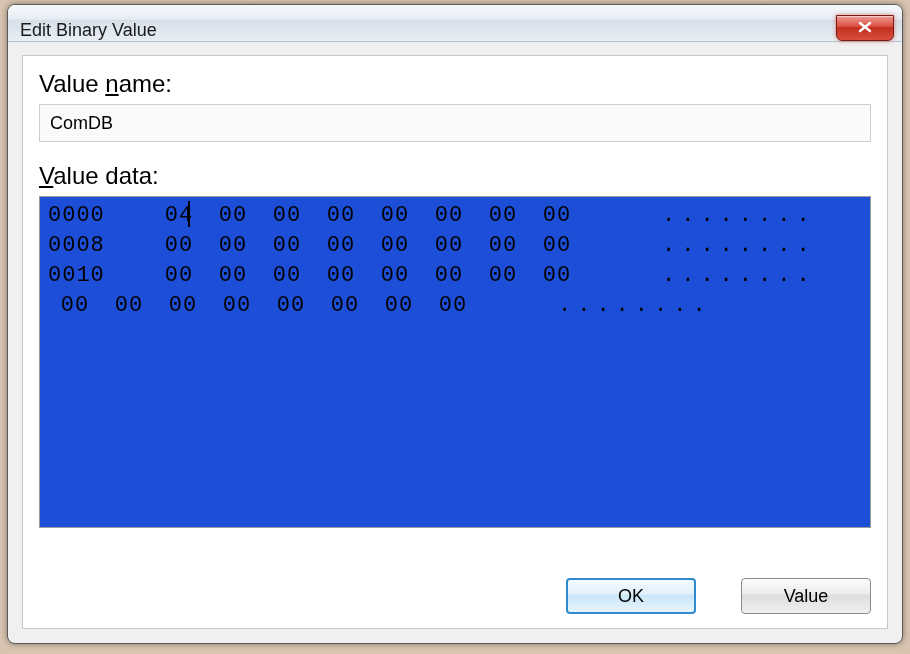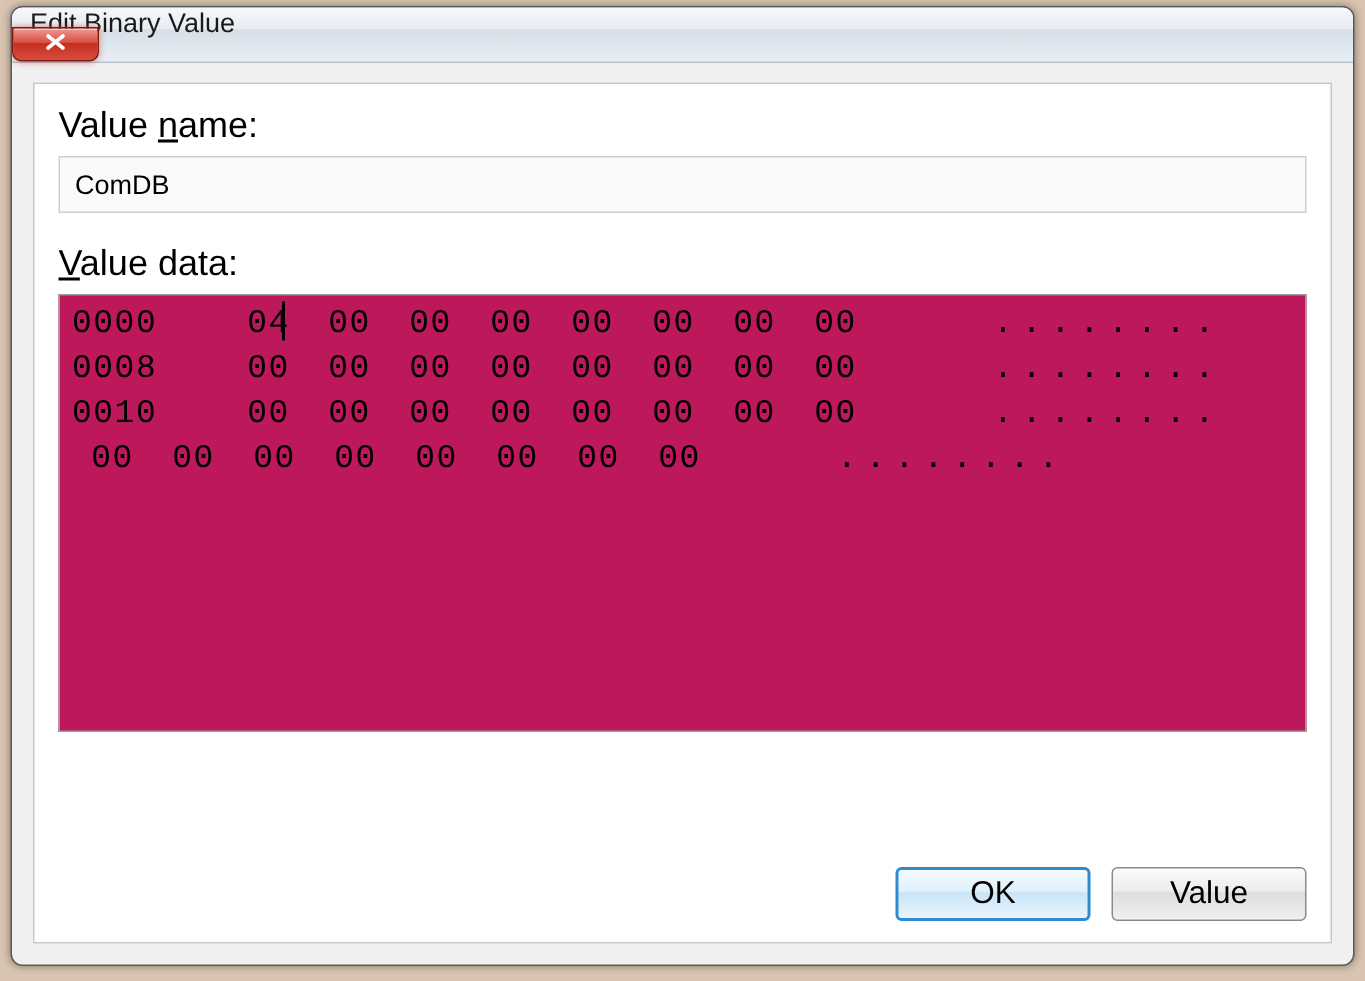--- a/index.html
+++ b/index.html
@@ -25,22 +25,21 @@
     overflow: hidden;
   }
 
   .titlebar {
     position: relative;
     height: 36px;
     background: linear-gradient(to bottom,
        #f6f9fc 0%, #e6ecf2 40%, #d6dfe8 41%, #e8eef4 100%);
     border-bottom: 1px solid #b7c3cf;
     display: flex;
-    align-items: flex-start;
-    flex-direction: column;
+    align-items: flex-end;
   }
   .title-text {
     padding-left: 12px;
     font-size: 18px;
     color: #1a1a1a;
     flex: 1;
   }
   .close-btn {
     width: 56px;
     height: 24px;
@@ -93,23 +92,23 @@
     color: #000;
     font-size: 18px;
     padding: 6px 10px;
     margin-bottom: 20px;
     font-family: inherit;
   }
 
   .hex-editor {
     box-sizing: border-box;
     width: 100%;
-    height: 292px;
+    height: 332px;
     border: 1px solid #9a9a9a;
-    background: #be185d;
+    background: #1d4ed8;
     padding: 4px 8px;
     font-family: "Courier New", monospace;
     font-size: 22px;
     line-height: 30px;
     color: #000;
     overflow: hidden;
     letter-spacing: 1px;
   }
   .hex-row {
     display: flex;
@@ -131,29 +130,30 @@
   .button-row {
     position: absolute;
     right: 16px;
     bottom: 14px;
     display: flex;
     gap: 14px;
   }
   .btn {
     width: 130px;
     height: 36px;
-    font-size: 21px;
+    font-size: 18px;
     color: #000;
     background: linear-gradient(to bottom, #fcfcfc 0%, #ebebeb 45%, #dddddd 46%, #f0f0f0 100%);
     border: 1px solid #8a8a8a;
     border-radius: 4px;
     display: flex;
     align-items: center;
     justify-content: center;
     font-family: inherit;
+    margin-left: 31px;
   }
   .btn-default {
     border: 2px solid #2f8ad0;
     background: linear-gradient(to bottom, #f4fbff 0%, #e0f0fb 45%, #c8e5f8 46%, #e8f4fc 100%);
   }
 </style>
 </head>
 <body>
 
 <div class="window">

